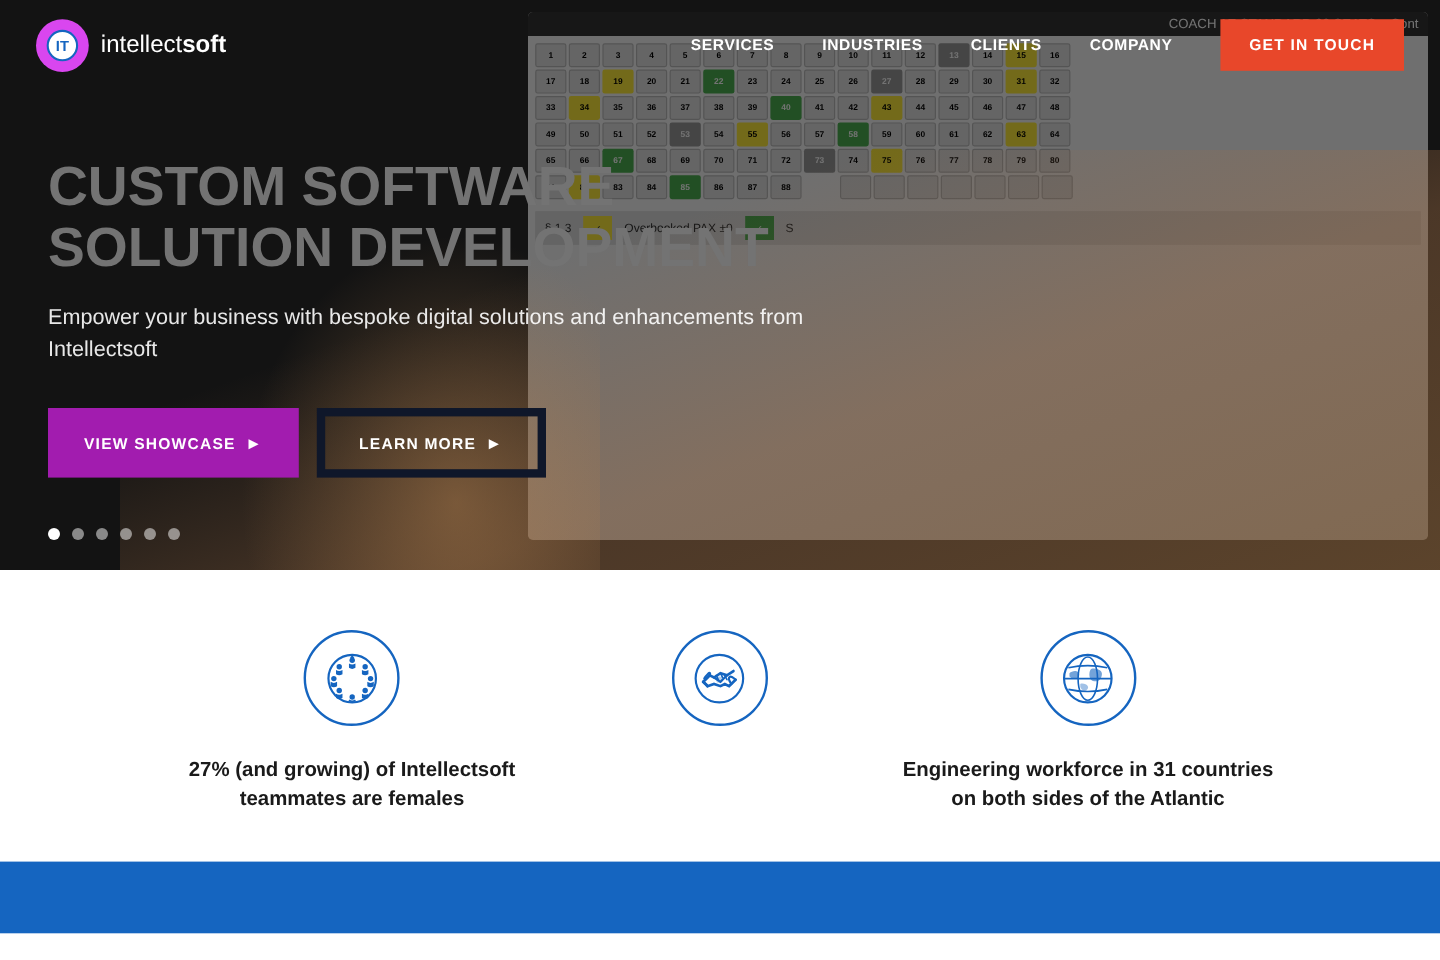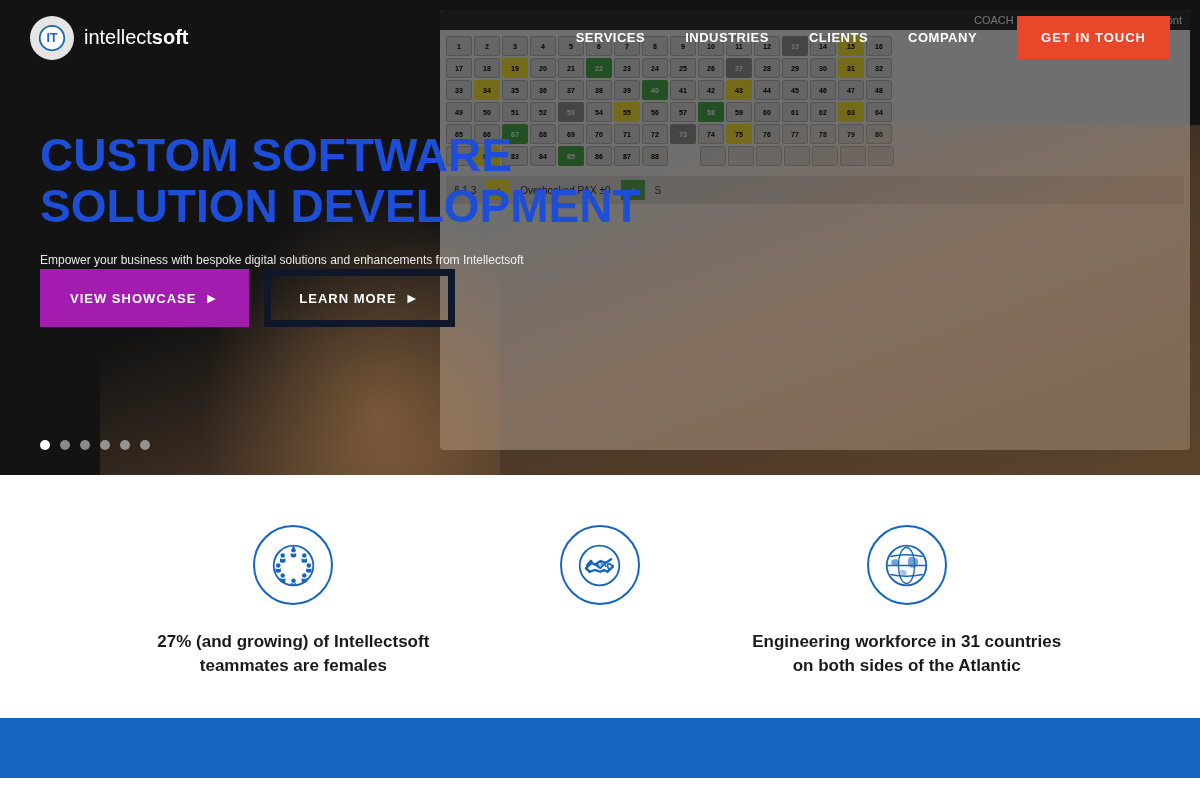--- a/index.html
+++ b/index.html
@@ -18,21 +18,21 @@
       background: transparent;
     }
     .logo-area {
       display: flex;
       align-items: center;
       gap: 10px;
     }
     .logo-icon {
       width: 44px; height: 44px;
       border-radius: 50%;
-      background: #e5e5e5;
+      background: #d946ef;
       display: flex; align-items: center; justify-content: center;
     }
     .logo-icon svg { width: 28px; height: 28px; }
     .logo-text {
       color: #fff;
       font-size: 20px;
       font-weight: 400;
     }
     .logo-text span { font-weight: 700; }
     .nav {
@@ -69,31 +69,32 @@
     }
 
     .hero-content {
       position: absolute;
       z-index: 10;
       left: 40px;
       top: 130px;
       max-width: 700px;
     }
     .hero-title {
-      color: #1d4ed8;
+      color: #737373;
       font-size: 46px;
       font-weight: 900;
       line-height: 1.1;
       text-transform: uppercase;
       margin-bottom: 20px;
     }
     .hero-subtitle {
       color: rgba(255,255,255,0.9);
-      font-size: 12px;
+      font-size: 18px;
       font-weight: 400;
+      margin-bottom: 35px;
       line-height: 1.5;
     }
     .hero-buttons {
       display: flex;
       gap: 15px;
     }
     .btn-primary {
       background: #a21caf;
       color: #fff;
       font-size: 13px;

